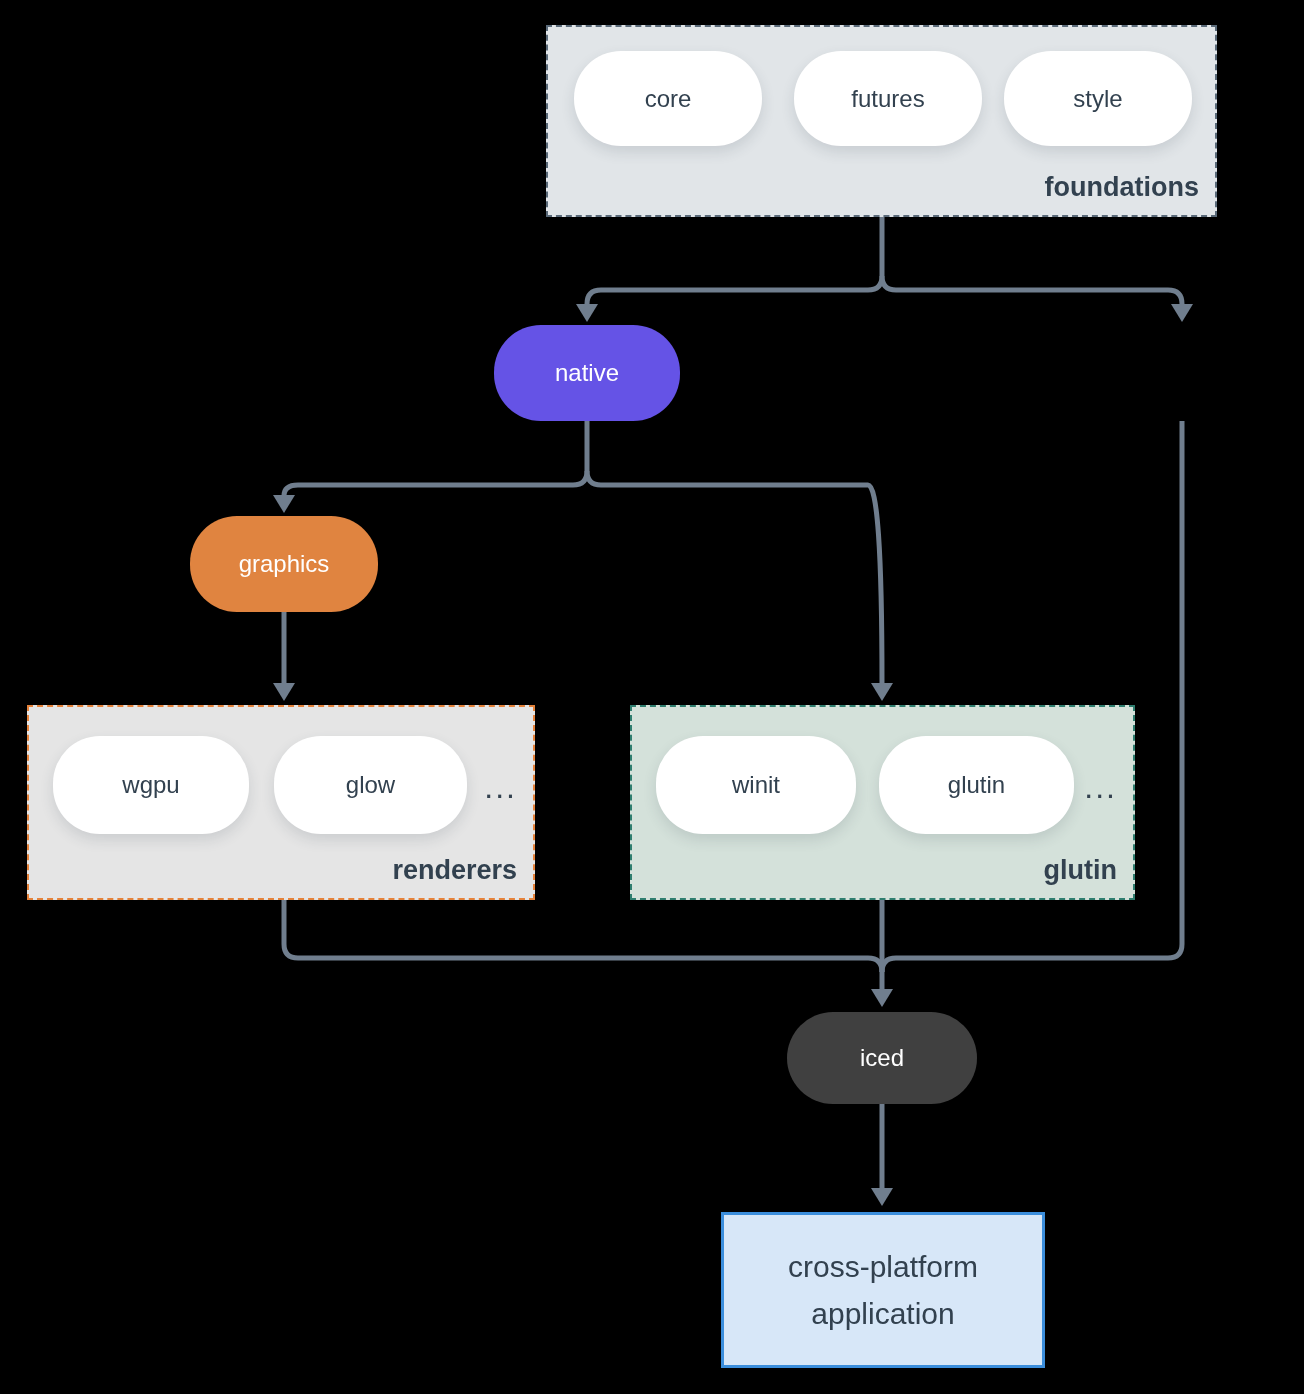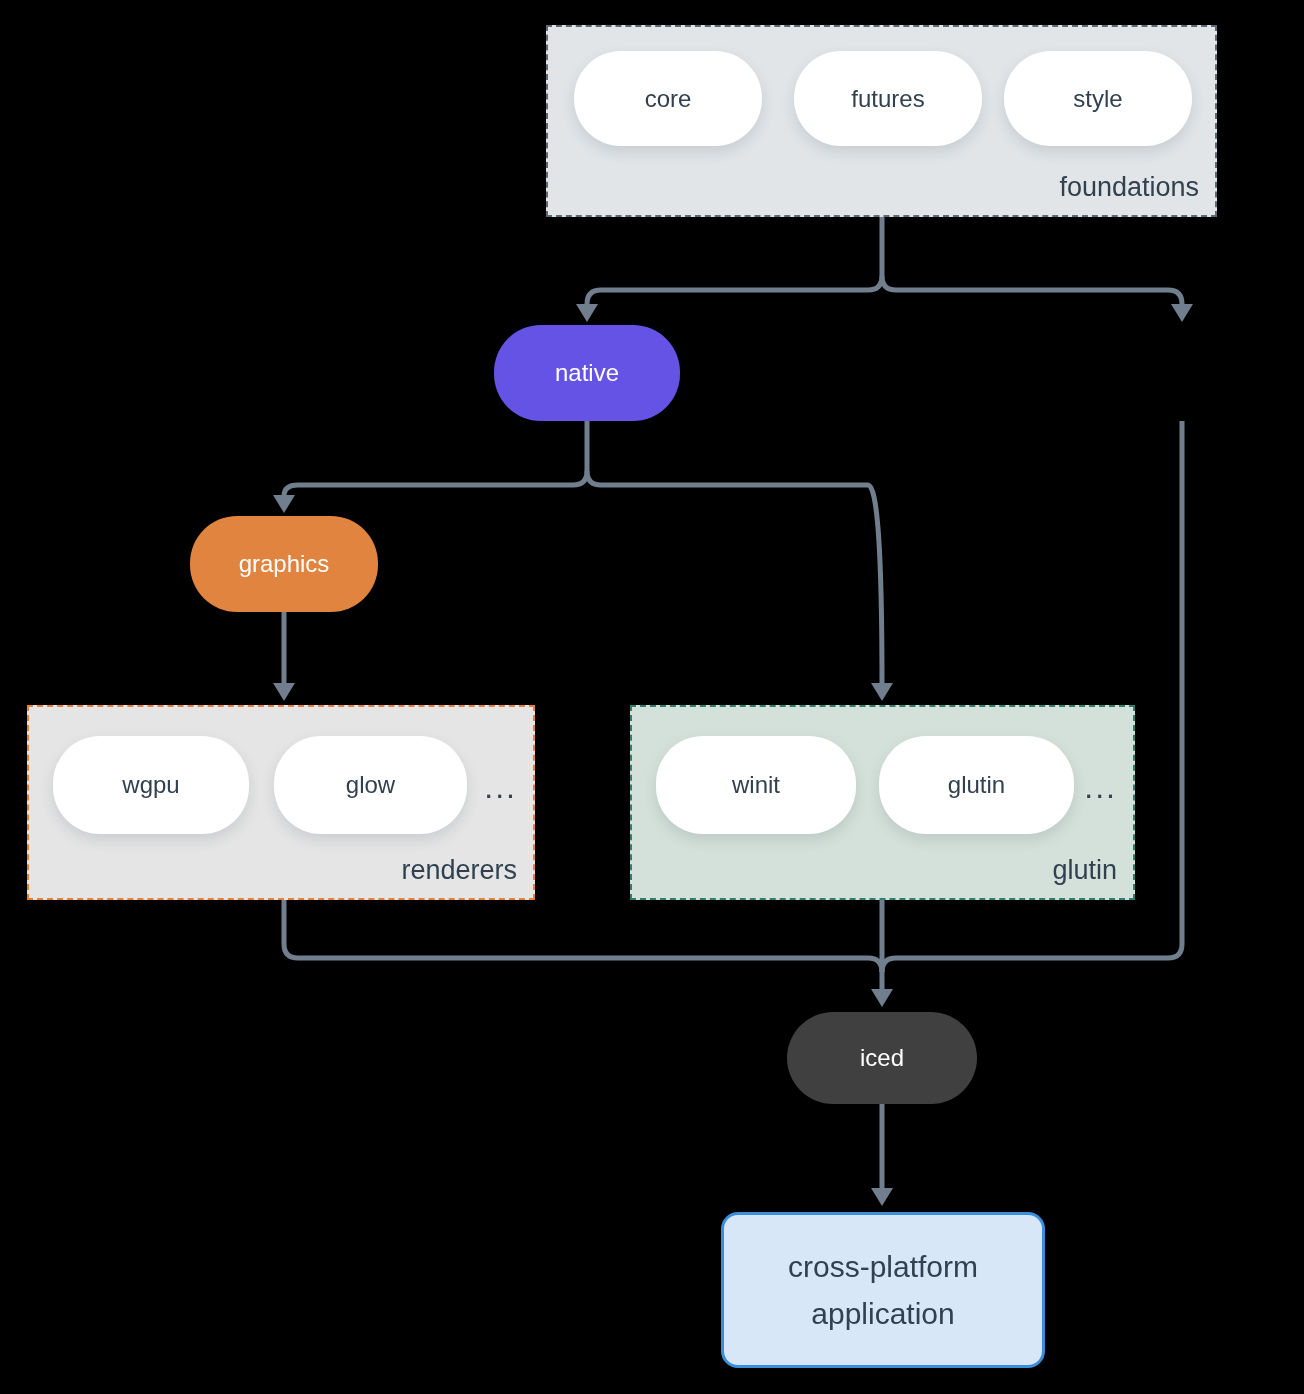--- a/index.html
+++ b/index.html
@@ -27,20 +27,21 @@
     box-sizing: border-box;
     border: 2px dashed #5a6a79;
     background: #e1e5e8;
   }
   .group-label {
     position: absolute;
     right: 16px;
     bottom: 12px;
     font-size: 27px;
     color: #32414f;
+    font-weight: bold;
   }
   .pill {
     position: absolute;
     box-sizing: border-box;
     border-radius: 47px;
     background: #ffffff;
     color: #32414f;
     font-size: 24px;
     display: flex;
     align-items: center;
@@ -149,18 +150,18 @@
 
   <div class="group" id="shells" style="background-color: rgb(212, 225, 218); border-color: rgb(47, 126, 111);">
     <div class="pill" id="pill-winit">winit</div>
     <div class="pill" id="pill-glutin">glutin</div>
     <div class="ellipsis">...</div>
     <div class="group-label">glutin</div>
   </div>
 
   <div class="pill colored" id="node-iced" style="background-color: #404040;">iced</div>
 
-  <div class="app-box" id="app-box" style="background-color: rgb(215, 231, 248); border-color: rgb(59, 142, 220); border-radius: 17px;">
+  <div class="app-box" id="app-box" style="background-color: rgb(215, 231, 248); border-color: rgb(59, 142, 220);">
     <div>cross-platform</div>
     <div>application</div>
   </div>
 
 </div>
 
 </body></html>

